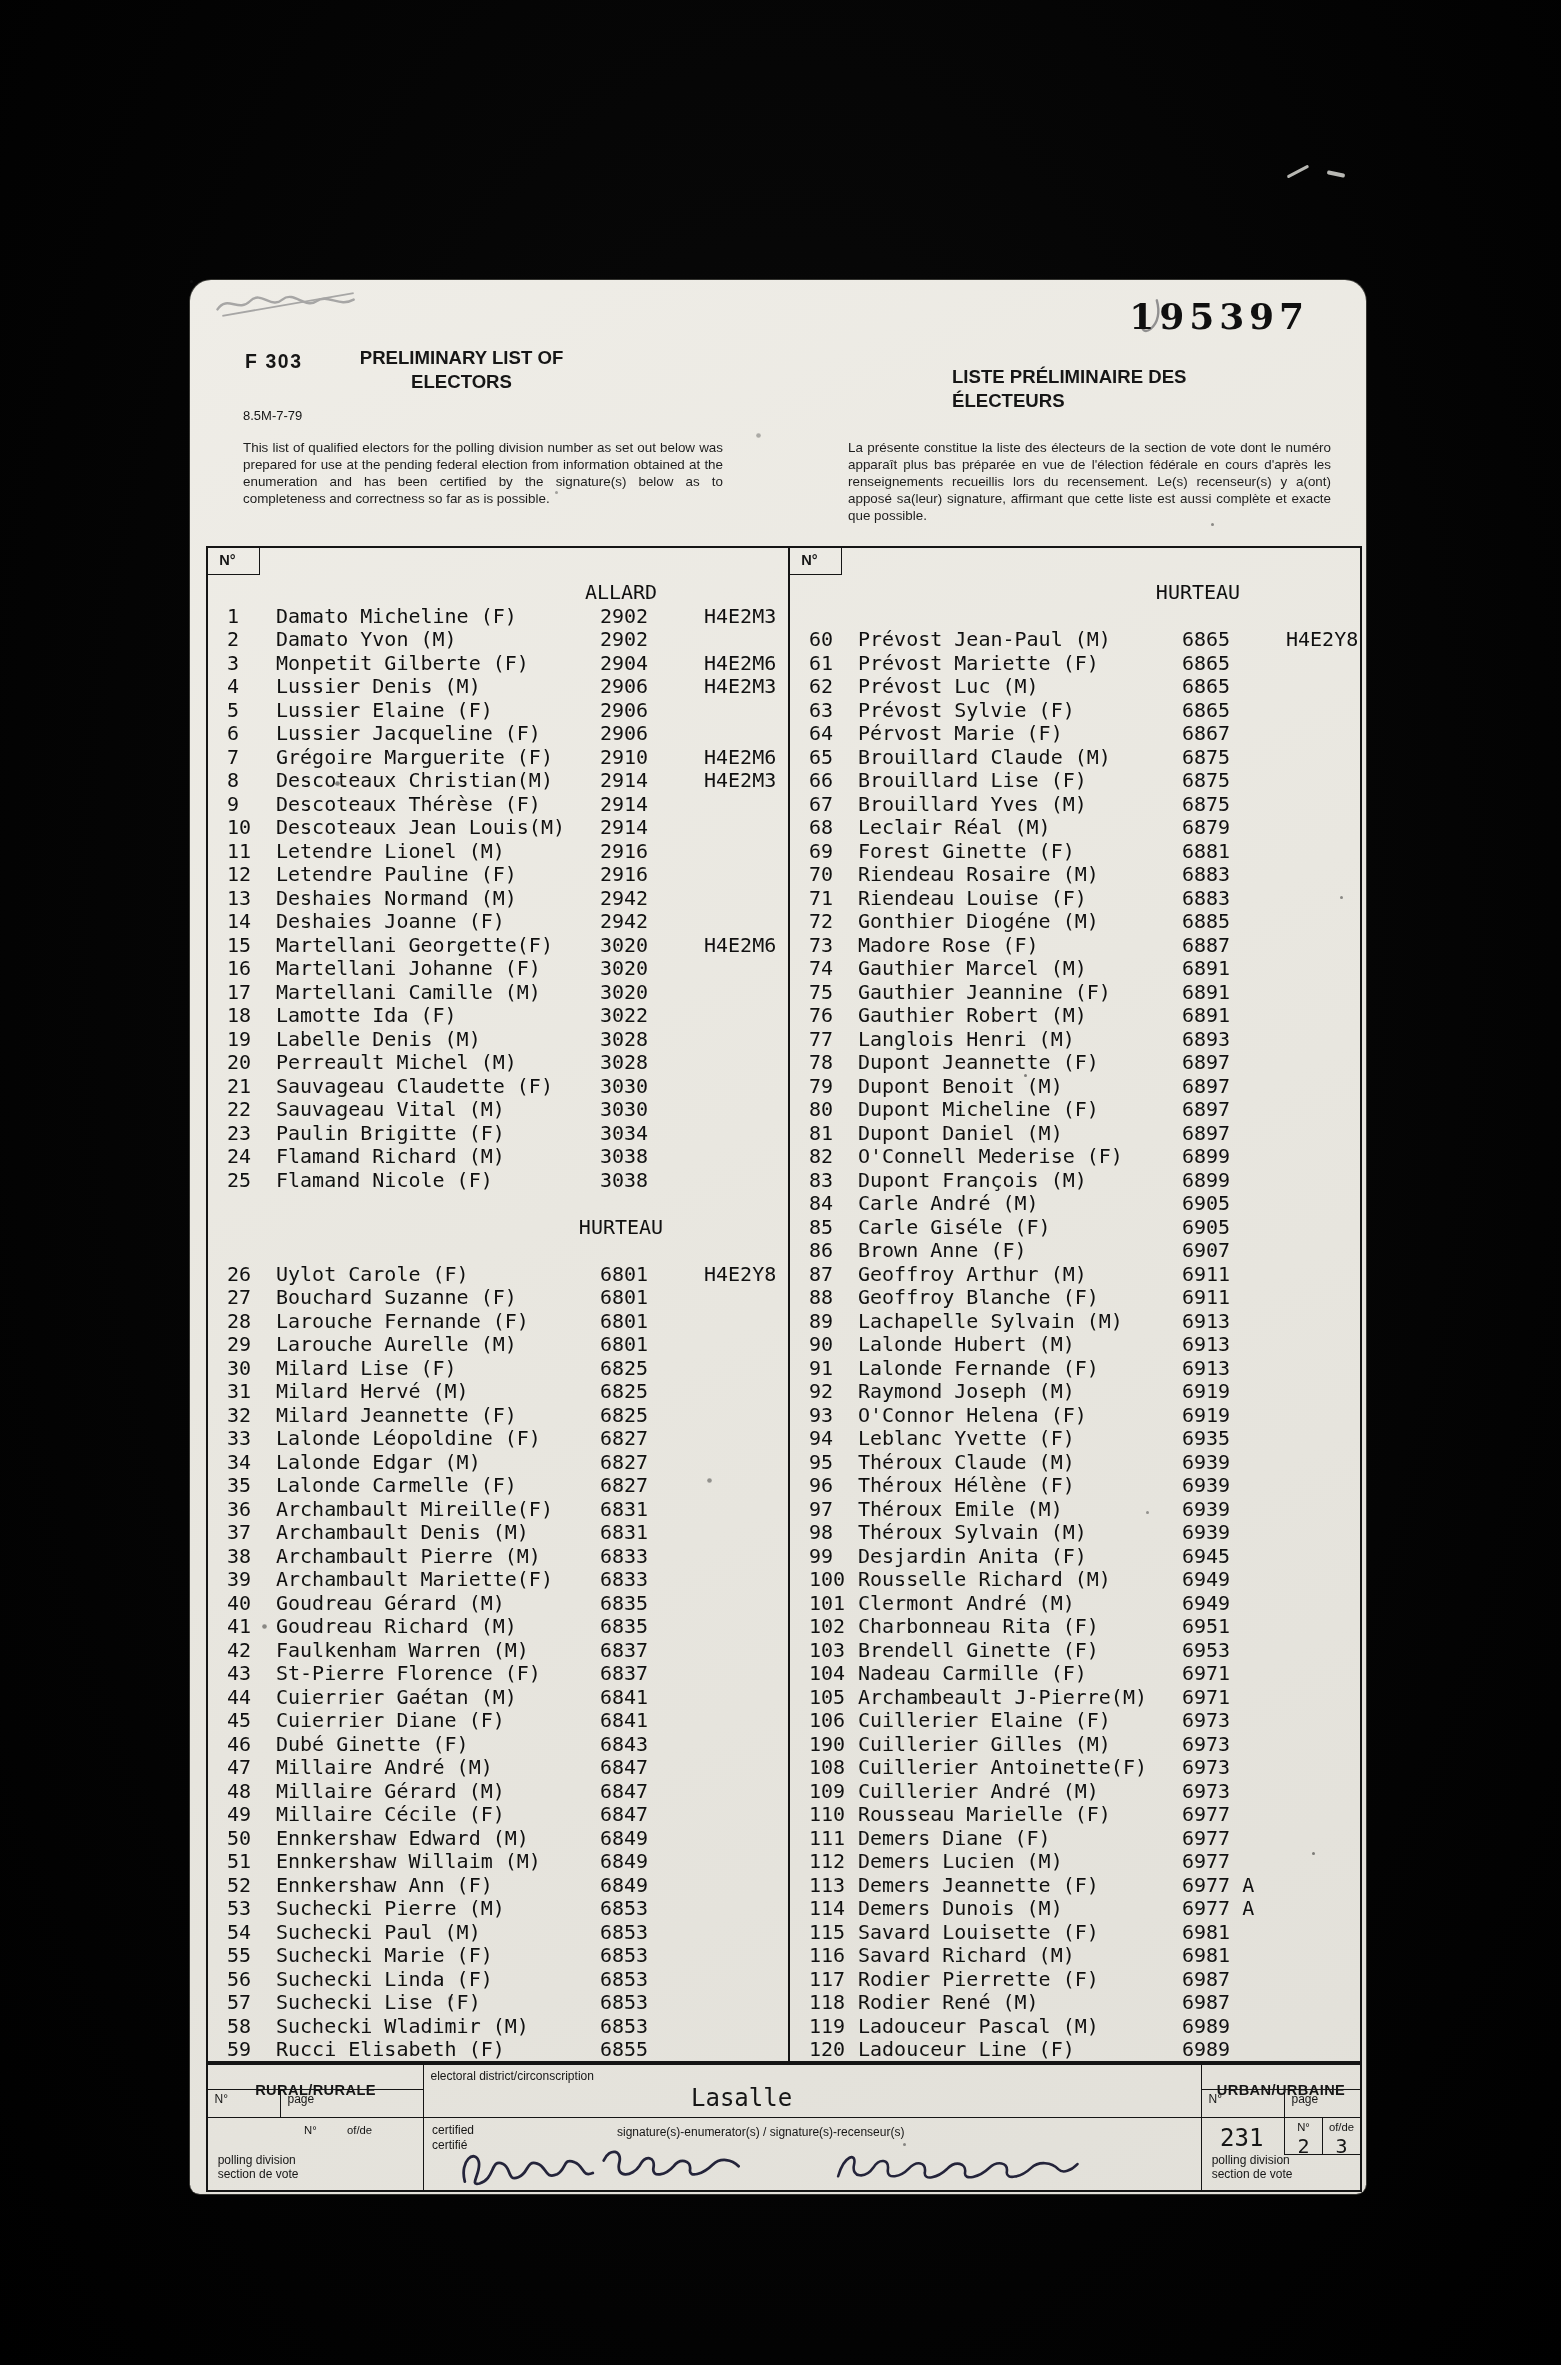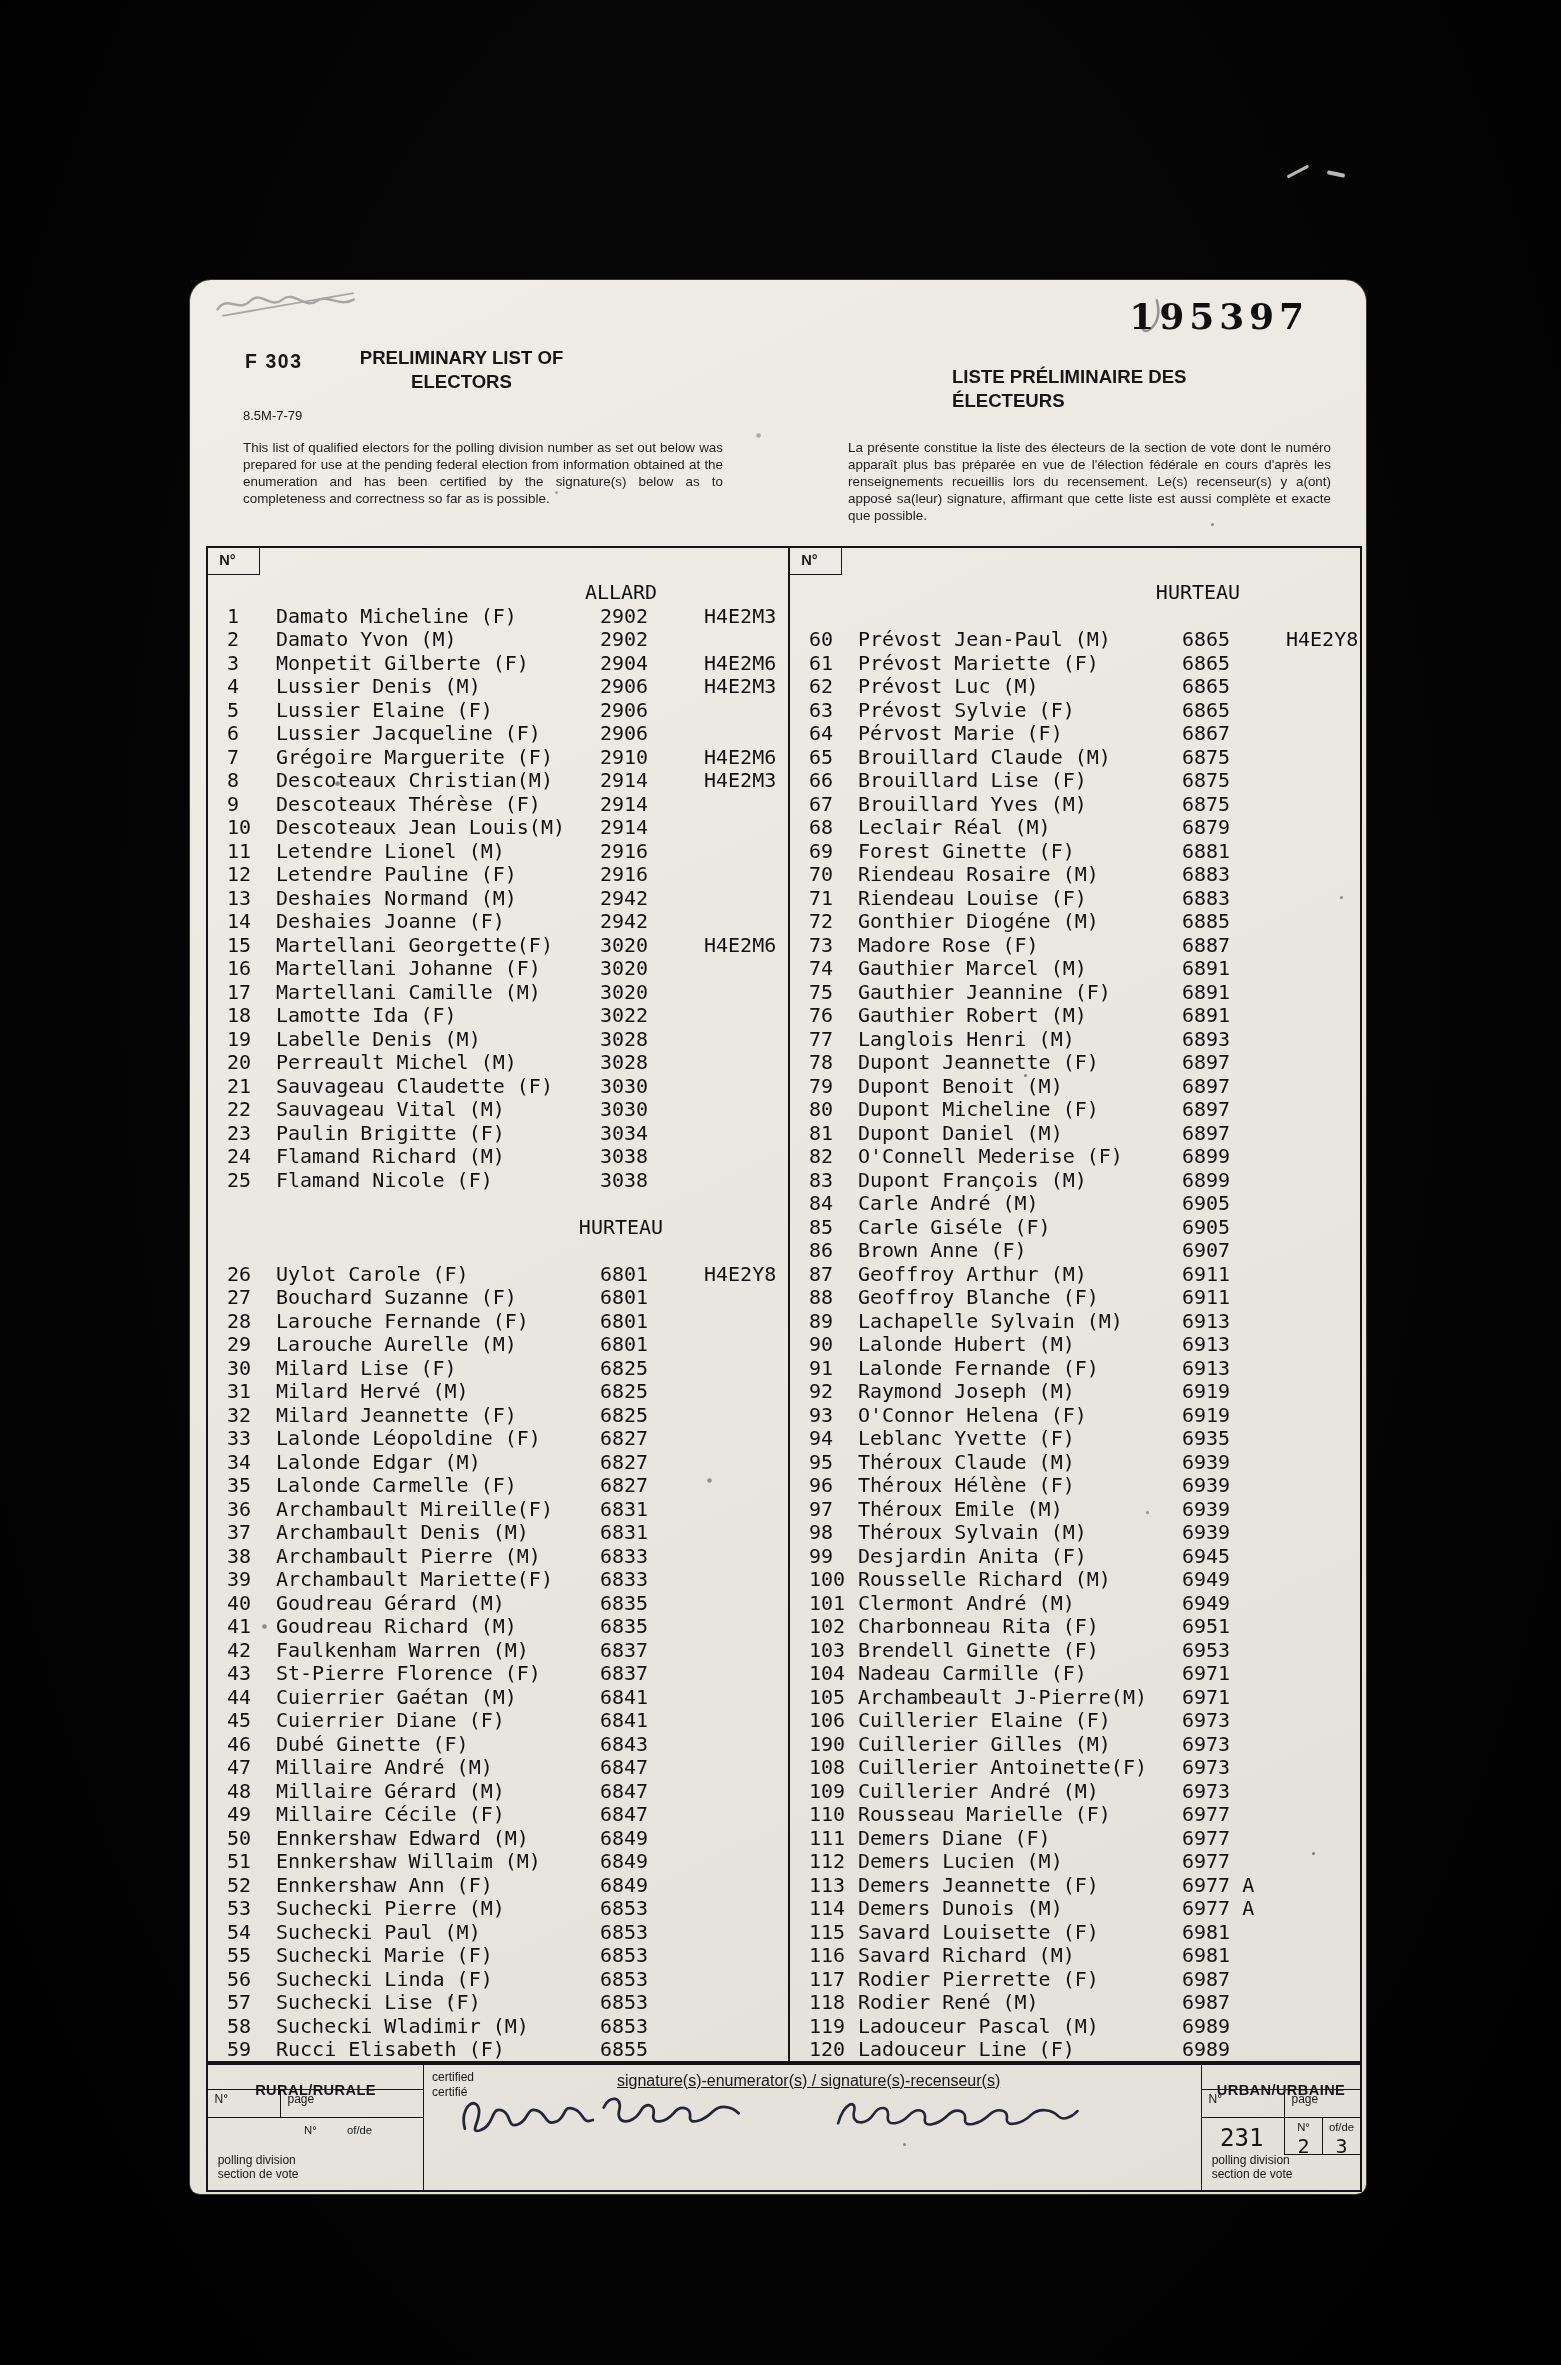--- a/index.html
+++ b/index.html
@@ -83,21 +83,21 @@
   .polling { position:absolute; left:9.7px; bottom:6.5px; font-size:12px; line-height:14.6px; }
   .f-left .sub-no { position:absolute; left:96px; top:6.5px; }
   .f-left .sub-of { position:absolute; left:139px; top:6.5px; }
 
   .f-district { height:53px; border-bottom:1.6px solid #151515; position:relative; }
   .district-label { position:absolute; left:6.5px; top:4px; font-size:12px; }
   .district-value { position:absolute; left:267px; top:19.4px; font-family:"DejaVu Sans Mono", monospace;
     font-size:24px; }
   .f-sign { position:relative; height:75px; }
   .certified { position:absolute; left:8px; top:4.9px; font-size:12px; line-height:15.4px; }
-  .sign-label { position:absolute; left:193px; top:6.5px; font-size:16px;text-decoration:underline; }
+  .sign-label { position:absolute; left:193px; top:6.5px; font-size:12px; }
   .sig { position:absolute; }
   .sig-1 { left:29px; top:23px; width:292px; height:49px; transform:rotate(-2deg); }
   .sig-2 { left:405px; top:24px; width:259px; height:45px; transform:rotate(-1deg); }
 
   .f-right .r-lower { position:relative; height:71px; }
   .r-no-lower { position:absolute; left:0; top:0; width:83px; height:37px; border-right:1.6px solid #151515; }
   .r-no-value { position:absolute; left:18px; top:6.5px; font-family:"DejaVu Sans Mono", monospace; font-size:24px;text-align:center; }
   .r-page-lower { position:absolute; left:83px; top:0; right:0; height:37px; display:flex; border-bottom:1.6px solid #151515; }
   .r-page-cell { flex:1; text-align:center; position:relative; padding-top:1.6px; }
   .r-page-cell.first { border-right:1.6px solid #151515; }
@@ -290,20 +290,24 @@
         <span class="tiny sub-no">N°</span>
         <span class="tiny sub-of">of/de</span>
         <div class="polling">
           <div>polling division</div>
           <div>section de vote</div>
         </div>
       </div>
     </div>
 
     <div class="f-mid">
+      <div class="f-district">
+        <div class="district-label">electoral district/circonscription</div>
+        <div class="district-value">Lasalle</div>
+      </div>
       <div class="f-sign">
         <div class="certified">
           <div>certified</div>
           <div>certifié</div>
         </div>
         <div class="sign-label">signature(s)-enumerator(s) / signature(s)-recenseur(s)</div>
         <svg class="sig sig-1" viewBox="0 0 360 60">
           <path d="M14 44 C 8 18, 28 4, 32 20 C 35 34, 18 50, 32 47 C 52 42, 46 16, 62 24 C 72 29, 66 46, 80 41 C 94 36, 90 20, 104 25 C 116 29, 112 45, 128 39 C 140 33, 136 18, 150 25 C 162 30, 158 44, 172 39 M186 24 C 194 8, 210 12, 205 28 C 200 46, 220 46, 230 32 C 238 18, 250 22, 247 35 C 244 48, 262 45, 272 34 C 280 24, 294 27, 292 39 C 290 50, 308 45, 320 34 C 330 25, 344 28, 352 37" stroke="#24243a" stroke-width="3.4" fill="none" stroke-linecap="round"></path>
         </svg>
         <svg class="sig sig-2" viewBox="0 0 320 56">

